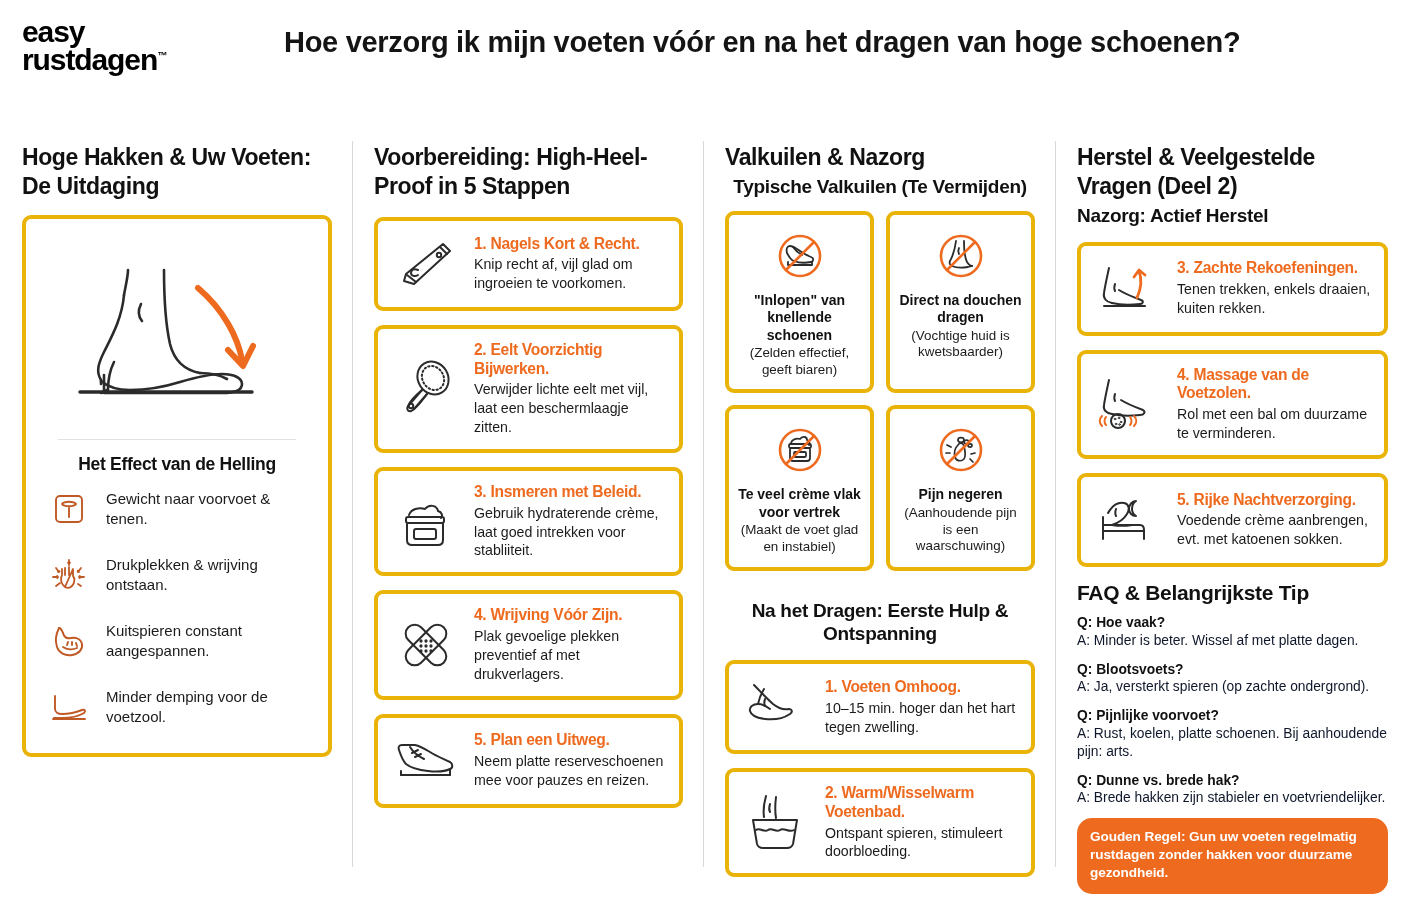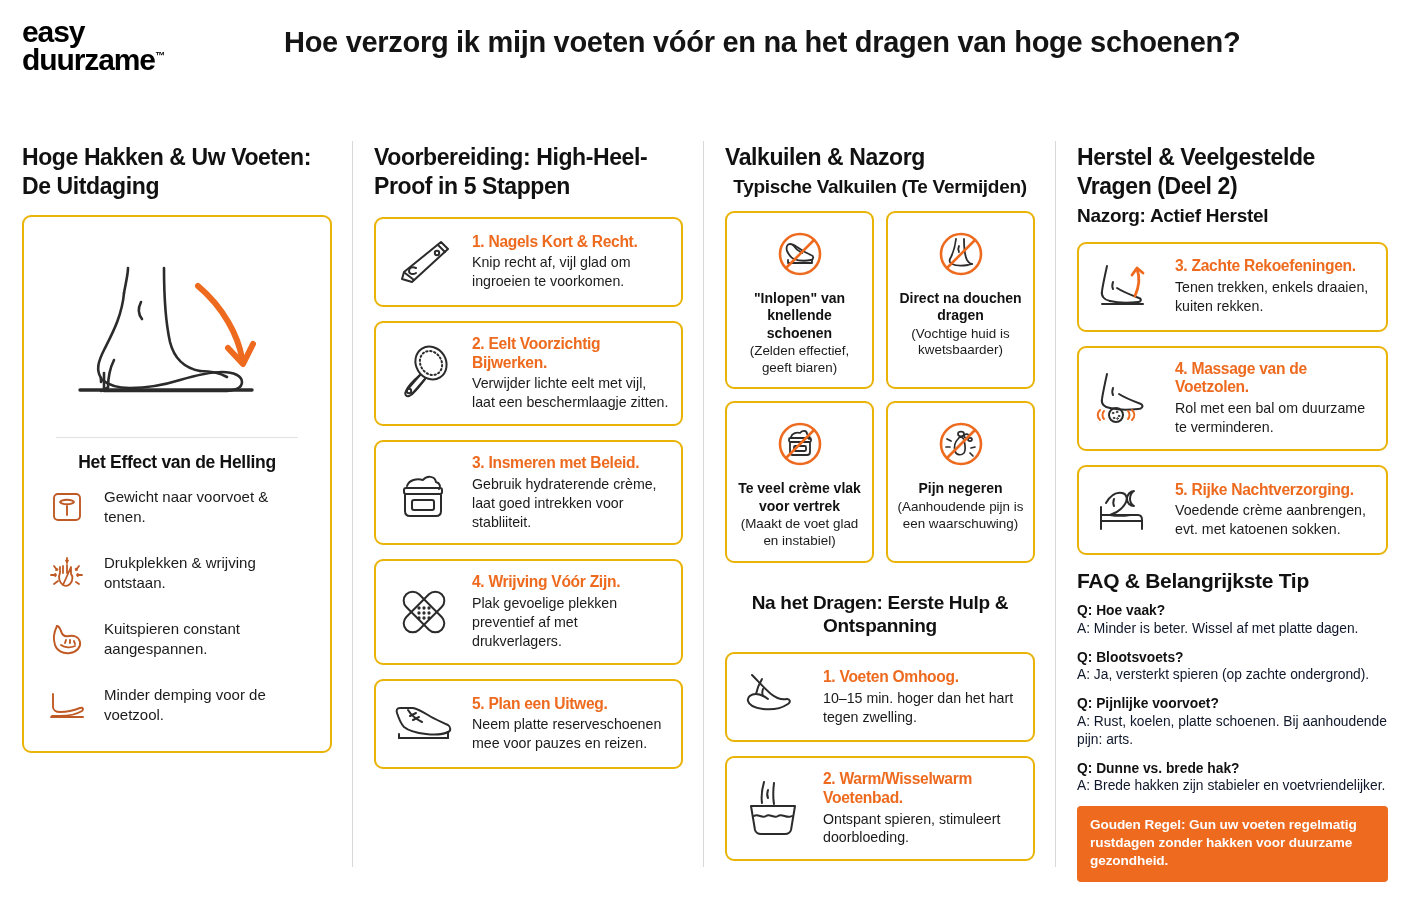--- a/index.html
+++ b/index.html
@@ -32,21 +32,21 @@
     width: 1px; background: #d8d8d8;
   }
 
   .col-title { font-size: 23px; font-weight: 800; line-height: 1.26; letter-spacing: -0.4px; color: #111; }
   .sub-title { font-size: 19px; font-weight: 800; line-height: 1.25; letter-spacing: -0.3px; color: #111; margin-top: 3px; }
   .sub-title.center { text-align: center; }
   .sub-title.faq { font-size: 21px; margin-top: 13px; }
 
   
   .card {
-    border: 2px solid #eab308; border-radius: 9px; background: #fff;
+    border: 4px solid #eab308; border-radius: 9px; background: #fff;
   }
 
   
   .hero-card { margin-top: 14px; padding: 16px 14px 18px; }
   .hero-illu { display: flex; justify-content: center; align-items: center; height: 196px; }
   .hero-div { height: 1px; background: #e2e2e2; margin: 8px 18px 0; }
   .hero-sub { text-align: center; font-size: 17.5px; font-weight: 800; letter-spacing: -0.3px; margin-top: 14px; color: #111; }
 
   .eff-list { margin-top: 12px; padding: 0 4px 0 6px; }
   .eff-row { display: flex; align-items: flex-start; gap: 14px; margin-bottom: 22px; }
@@ -69,36 +69,36 @@
   .pit-ico { height: 58px; display: flex; align-items: center; justify-content: center; margin-bottom: 7px; }
   .pit-title { font-size: 14px; font-weight: 800; line-height: 1.25; color: #111; }
   .pit-note { font-size: 13.4px; line-height: 1.24; color: #1b1b1b; margin-top: 1px; }
 
   
   .faq-list { margin-top: 8px; }
   .faq-item { margin-bottom: 11px; }
   .faq-q { font-size: 13.8px; font-weight: 800; color: #111; line-height: 1.28; }
   .faq-a { font-size: 13.8px; color: #0f172a; line-height: 1.3; }
   .gold {
-    margin-top: 2px; background: #EE6A1E; color: #fff; border-radius: 4px;
+    margin-top: 2px; background: #EE6A1E; color: #fff; border-radius: 15px;
     padding: 10px 13px 11px; font-weight: 800; font-size: 13.6px; line-height: 1.33;
     letter-spacing: -0.1px;
   }
   svg { display: block; }
 </style>
 </head>
 <body>
 
 <div class="page">
 
   <div class="header">
     <div class="logo">
       <div class="logo-txt">
         <span>easy</span><br>
-        <span class="l2">duurzame</span><span class="logo-tm">™</span>
+        <span class="l2">rustdagen</span><span class="logo-tm">™</span>
       </div>
     </div>
     <h1 class="headline">Hoe verzorg ik mijn voeten vóór en na het dragen van hoge schoenen?</h1>
   </div>
 
   <div class="columns">
 
     <div class="col c1">
       <h2 class="col-title">Hoge Hakken &amp; Uw Voeten: De Uitdaging</h2>
 

